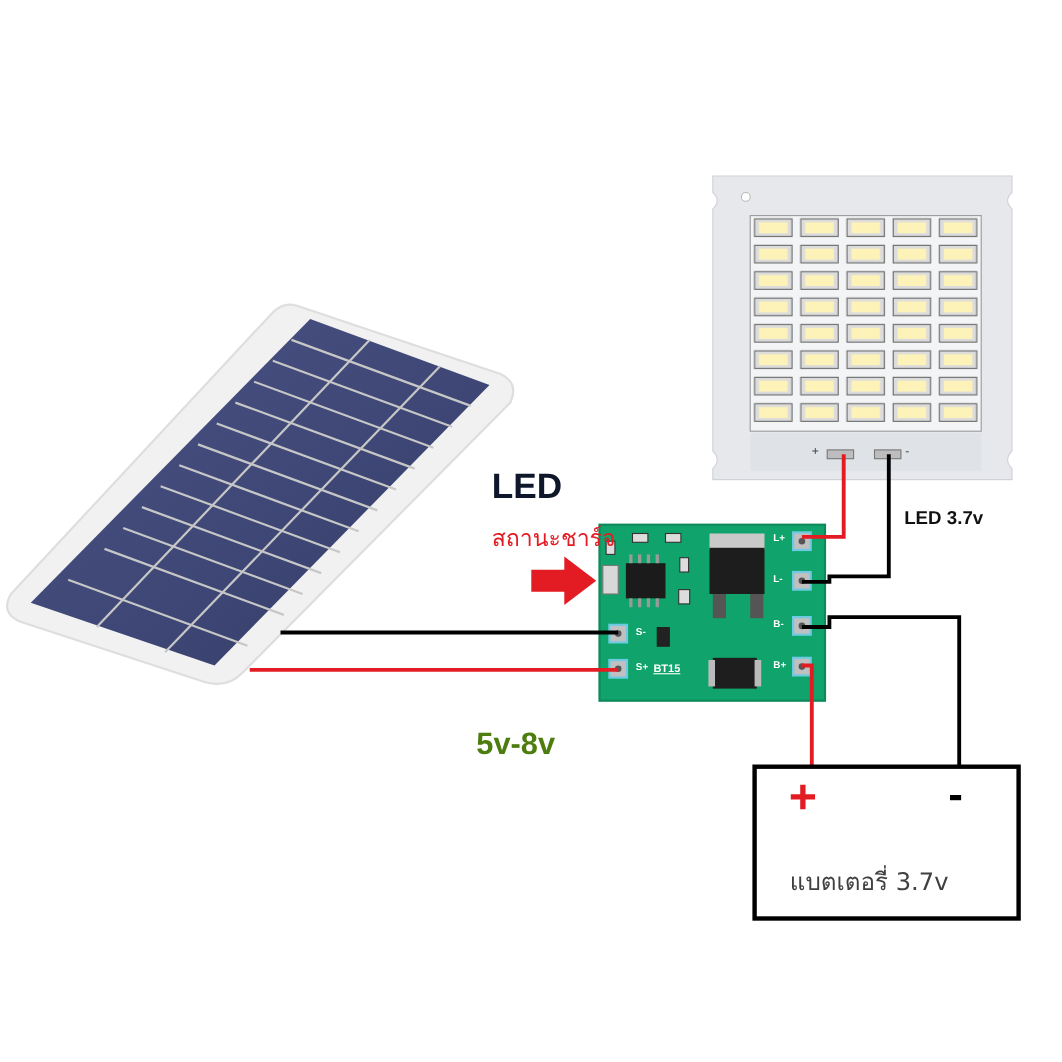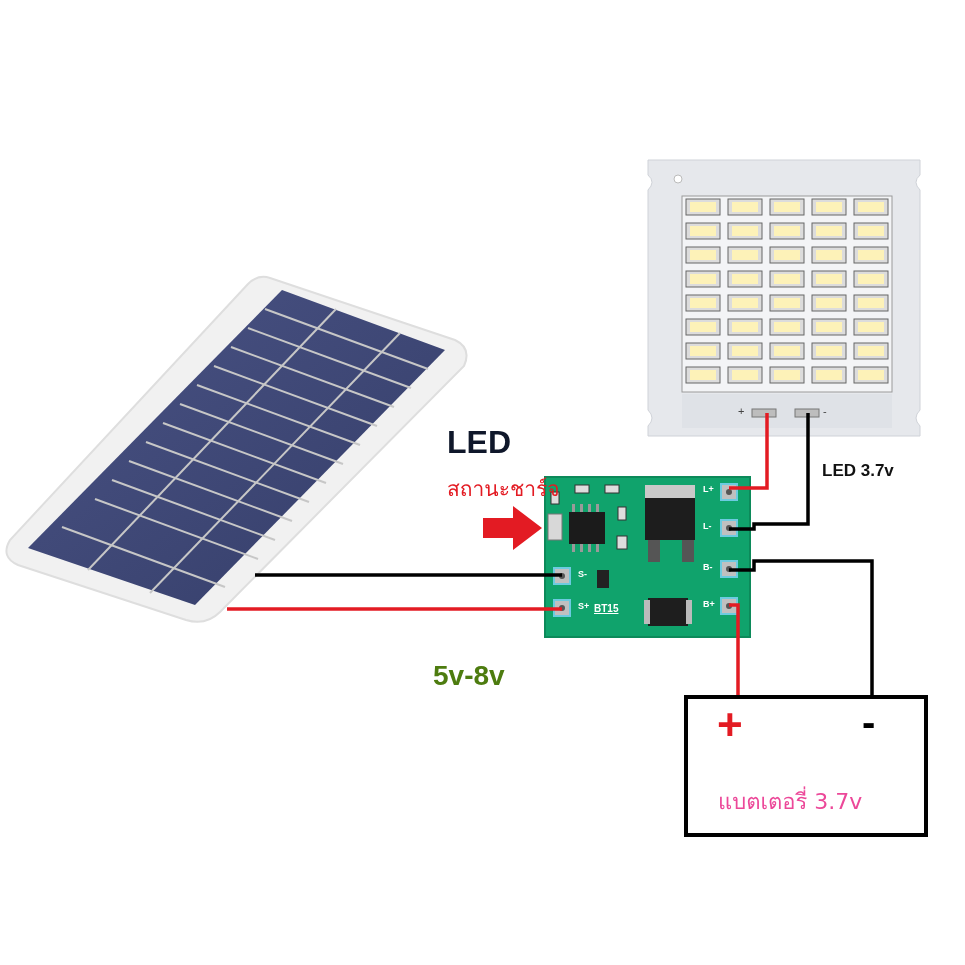--- a/index.html
+++ b/index.html
@@ -133,14 +133,14 @@
   <div class="lbl" style="left:703px;top:562px;font-size:9px;color:#fff;">B-</div>
   <div class="lbl" style="left:703px;top:599px;font-size:9px;color:#fff;">B+</div>
   <div class="lbl" style="left:578px;top:569px;font-size:9px;color:#fff;">S-</div>
   <div class="lbl" style="left:578px;top:601px;font-size:9px;color:#fff;">S+</div>
 
   <div class="lbl" style="left:738px;top:405px;font-size:11px;color:#444;font-weight:normal;">+</div>
   <div class="lbl" style="left:823px;top:405px;font-size:11px;color:#444;font-weight:normal;">-</div>
 
   <div class="lbl" style="left:717px;top:700px;font-size:44px;color:#e31b23;">+</div>
   <div class="lbl" style="left:862px;top:700px;font-size:40px;color:#000;">-</div>
-  <div class="lbl thai" style="left:718px;top:784px;font-size:22px;color:#ec4899;">แบตเตอรี่ 3.7v</div>
+  <div class="lbl thai" style="left:718px;top:784px;font-size:22px;color:#404040;">แบตเตอรี่ 3.7v</div>
 </div>
 
 </body></html>

